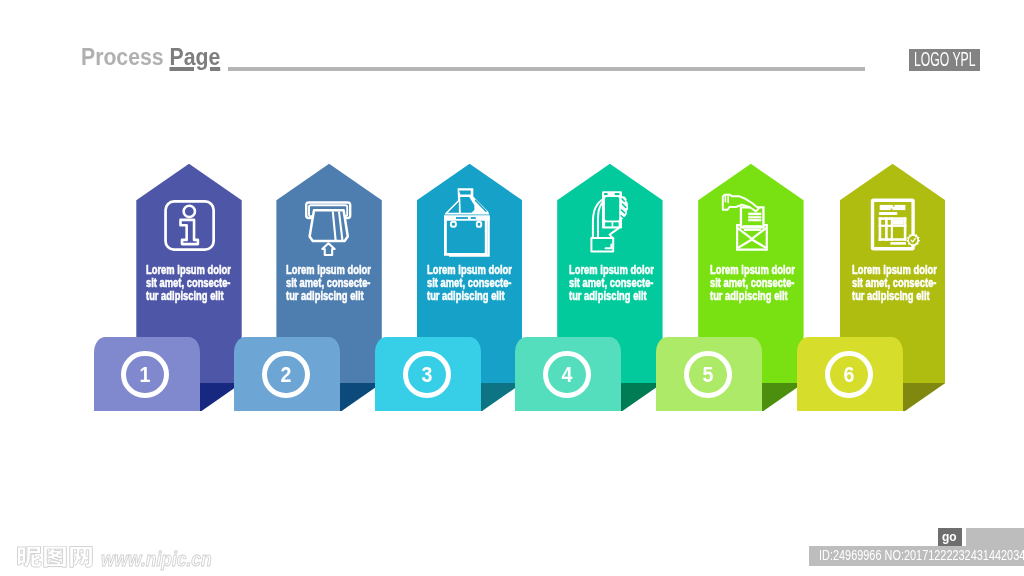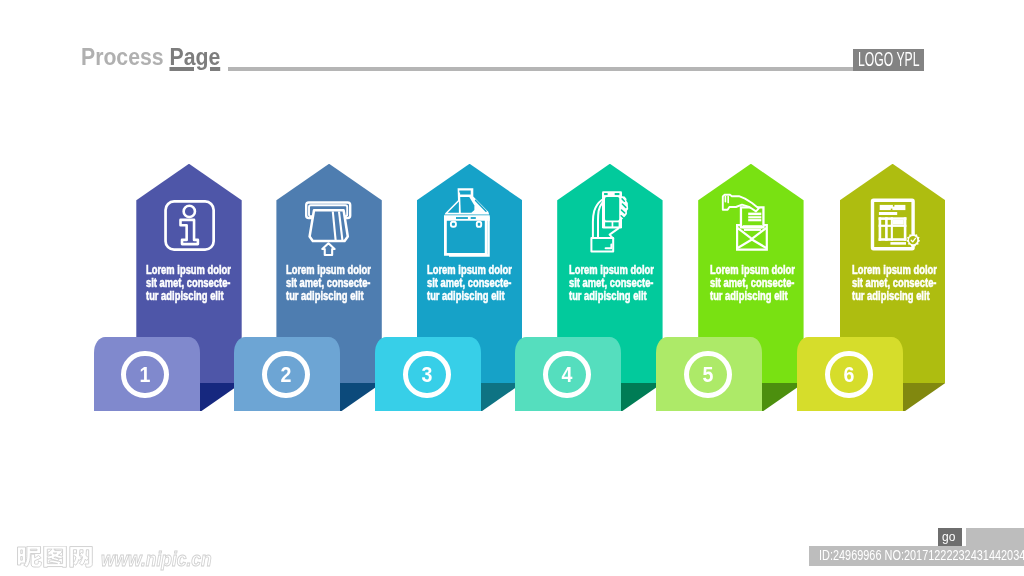--- a/index.html
+++ b/index.html
@@ -5,21 +5,21 @@
   html,body{margin:0;padding:0;background:#ffffff;}
   body{width:1024px;height:576px;overflow:hidden;font-family:"Liberation Sans",sans-serif;}
   .slide{position:relative;width:1024px;height:576px;background:#fff;overflow:hidden;padding-left:35px;}
 
   
   .title{position:absolute;left:81.2px;top:45.1px;font-size:24.4px;line-height:24.4px;font-weight:bold;white-space:nowrap;
          transform:scaleX(0.87);transform-origin:left top;}
   .title .t1{color:#b0b0b0;}
   .title .t2{color:#7d7d7d;text-decoration:underline;text-decoration-thickness:4.2px;text-underline-offset:2.2px;}
   .head-rule{position:absolute;left:228px;top:67.3px;width:637px;height:3.4px;background:#b5b5b5;}
-  .logo{position:absolute;left:853px;top:48.6px;width:70.5px;height:22.4px;background:#838383;}
+  .logo{position:absolute;left:909px;top:48.6px;width:70.5px;height:22.4px;background:#838383;}
   .logo span{position:absolute;left:4.5px;top:1.9px;font-size:19.9px;line-height:19.9px;color:#fff;
              transform:scaleX(0.613);transform-origin:left top;white-space:nowrap;}
 
   
   .step{position:absolute;top:0;left:13px;width:1024px;height:576px;}
   .arrow-top{position:absolute;}
   .arrow-bot{position:absolute;}
   .card{position:absolute;border-radius:11.2px 11.2px 0 0 / 15.7px 15.7px 0 0;}
   .step-text{position:absolute;color:#fff;font-size:12.2px;font-weight:bold;line-height:12.8px;white-space:nowrap;
              transform:scaleX(0.77);transform-origin:left top;-webkit-text-stroke:0.5px #fff;}
@@ -29,21 +29,21 @@
 
   
   .wm-left{position:absolute;left:16.4px;top:545.7px;white-space:nowrap;}
   .wm-cn{display:inline-block;vertical-align:top;}
   .wm-url{display:inline-block;vertical-align:top;position:absolute;left:84.9px;top:2.7px;
           font-size:19.7px;font-weight:bold;font-style:italic;color:#ffffff;
           -webkit-text-stroke:0.9px #d0d0d0;transform:scaleX(0.885);transform-origin:left top;}
   .id-bar{position:absolute;left:809px;top:545.5px;width:228px;height:20px;background:#bdbdbd;}
   .id-bar span{position:absolute;left:9.7px;top:1.0px;font-size:14.7px;color:#fff;white-space:nowrap;transform:scaleX(0.743);transform-origin:left top;}
   .go-box{position:absolute;left:938px;top:527.7px;width:24px;height:18.6px;background:#6e6e6e;}
-  .go-box span{position:absolute;left:4px;top:2px;font-size:12px;font-weight:normal;color:#fff;}
+  .go-box span{position:absolute;left:4px;top:2px;font-size:12px;font-weight:bold;color:#fff;}
   .gray-bar{position:absolute;left:966px;top:527.7px;width:58px;height:18px;background:#bdbdbd;}
 </style>
 </head>
 <body>
 
 <div class="slide">
   <div class="title"><span class="t1">Process</span> <span class="t2">Page</span></div>
   <div class="head-rule"></div>
   <div class="logo">
       <span>LOGO YPL</span>

